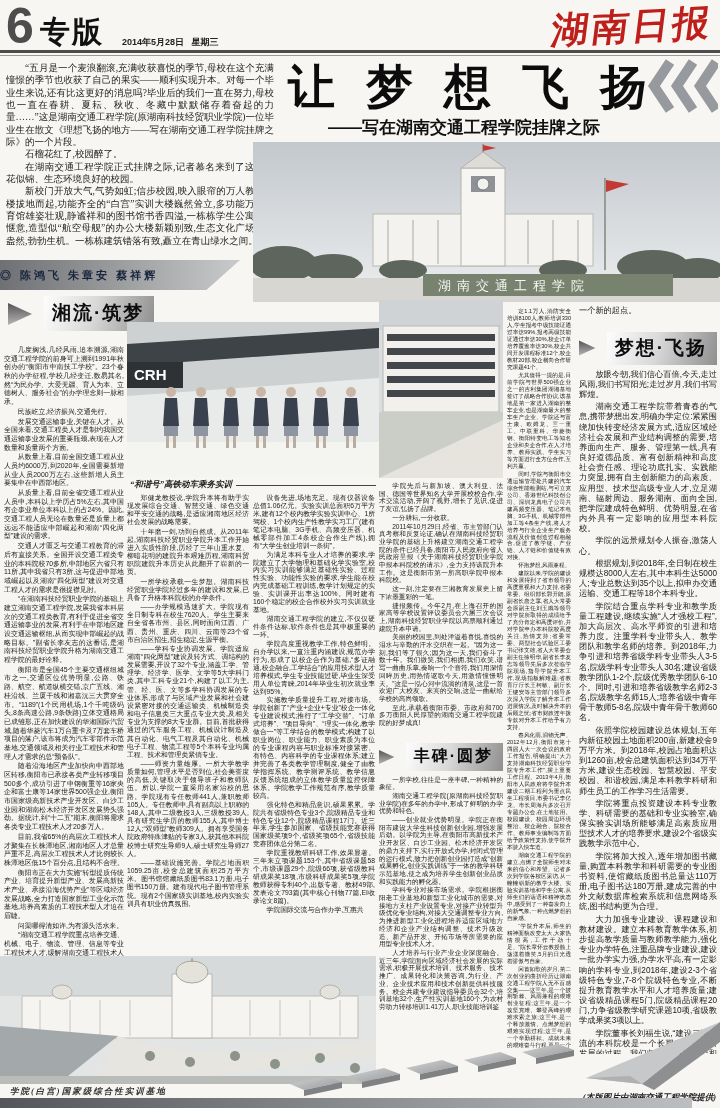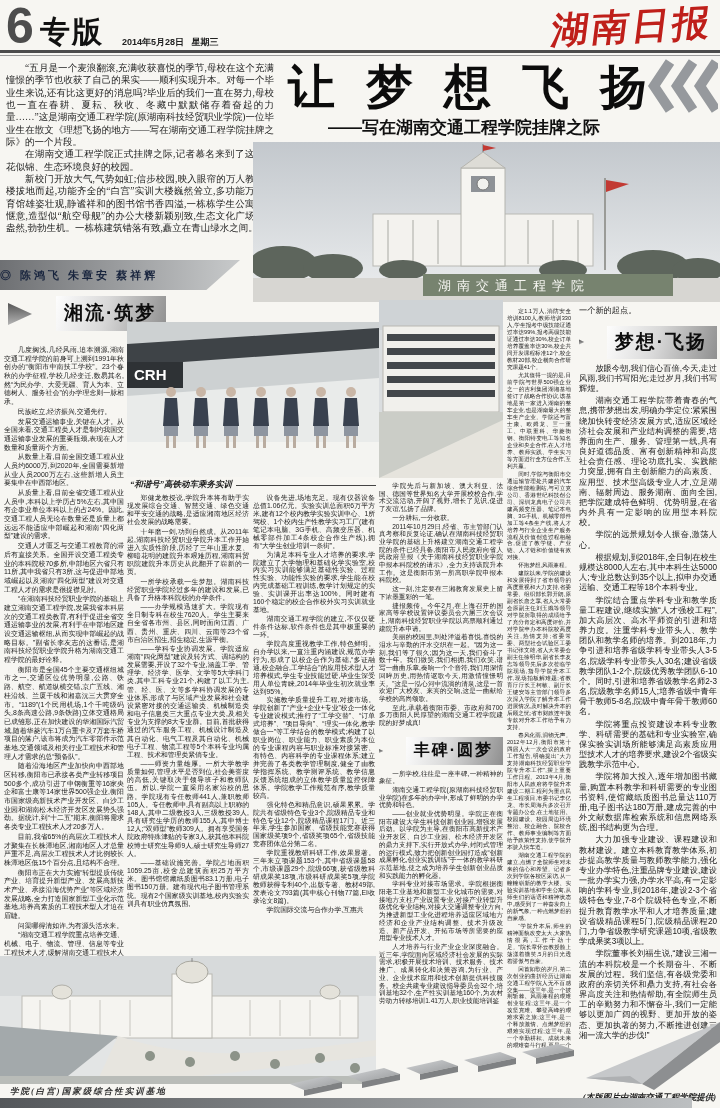--- a/index.html
+++ b/index.html
@@ -26,26 +26,26 @@
   
   .ph{position:absolute;overflow:hidden;background:#fde047;}
   .ph svg{display:block;}
   
   .byline{position:absolute;left:0;top:260px;width:240px;height:30px;
           background:linear-gradient(90deg,#6e7073,#c8cacb);
           clip-path:polygon(0 0,100% 0,86% 100%,0 100%);
           display:flex;align-items:center;font-size:11px;font-weight:700;color:#19253e;
           box-sizing:border-box;letter-spacing:3px;}
   
-  .sec{display:flex;align-items:center;gap:22px;}
+  .sec{display:flex;align-items:center;gap:10px;}
   .sec .box{background:linear-gradient(105deg,#fdfdfd 0%,#d9d9d9 45%,#8f8f8f 100%);
             padding:4px 10px 5px 8px;font-size:19px;font-weight:900;color:#0d0d0d;
             letter-spacing:2px;white-space:nowrap;}
   .sec-abs{position:absolute;}
-  .sec-flow{margin:10px 0 5px 0;}
+  .sec-flow{margin:16px 0 5px 0;}
   
   .col{position:absolute;overflow:hidden;text-align:justify;}
   .col p{margin:0 0 1px 0;text-indent:2em;}
   .c1{left:4px;top:346px;width:120px;height:610px;font-size:6.9px;line-height:1.26;}
   .c2{left:127px;top:494px;width:122px;height:464px;font-size:6.8px;line-height:1.2;}
   .c3{left:253px;top:494px;width:122px;height:458px;font-size:6.8px;line-height:1.17;}
   .c4{left:379px;top:482px;width:124px;height:580px;font-size:6.6px;line-height:1.17;}
   .c5{left:507px;top:308px;width:64px;height:740px;font-size:5.6px;line-height:1.25;}
   .c6{left:579px;top:306px;width:138px;height:748px;font-size:8.2px;line-height:1.24;}
   .c6 p{margin-bottom:2px;}
@@ -71,20 +71,21 @@
     <span>2014年5月28日</span>
     &nbsp;&nbsp;<span>星期三</span>
   </div>
   <div class="masthead">湖南日报</div>
   <div class="rule1"></div>
   <div class="rule2"></div>
 
   <div class="intro">
 
   <p>“五月是一个麦浪翻滚,充满收获喜悦的季节,母校在这个充满憧憬的季节也收获了自己的果实——顺利实现升本。对每一个毕业生来说,还有比这更好的消息吗?毕业后的我们一直在努力,母校也一直在春耕、夏耘、秋收、冬藏中默默储存着奋起的力量……”这是湖南交通工程学院(原湖南科技经贸职业学院)一位毕业生在散文《理想飞扬的地方——写在湖南交通工程学院挂牌之际》的一个片段。</p>
+      <p>石榴花红了,校园醉了。</p>
       <p>在湖南交通工程学院正式挂牌之际,记者慕名来到了这座繁花似锦、生态环境良好的校园。</p>
       <p>新校门开放大气,气势如虹;信步校园,映入眼帘的万人教学大楼拔地而起,功能齐全的“白宫”实训大楼巍然耸立,多功能万人体育馆雄姿壮观,静谧祥和的图书馆书香四溢,一栋栋学生公寓温馨惬意,造型似“航空母舰”的办公大楼新颖别致,生态文化广场绿意盎然,勃勃生机。一栋栋建筑错落有致,矗立在青山绿水之间。</p>
     </div>
 
   <div class="main-title">让 梦 想 飞 扬</div>
   <div class="sub-title">——写在湖南交通工程学院挂牌之际</div>
   <div class="chevrons">
     <svg width="76" height="56" viewBox="0 0 76 56">
       <g fill="none" stroke="#96999d" stroke-width="10">
         <path d="M28 4 L12 28 L28 52"></path>
@@ -322,20 +323,21 @@
           <polygon points="0,1 24,12 0,23" fill="url(#ag)"></polygon>
         </svg>
       <span class="box">梦想·飞扬</span>
     </div>
     <div>
         <p>放眼今朝,我们信心百倍,今天,走过风雨,我们书写阳光;走过岁月,我们书写辉煌。</p>
         <p>湖南交通工程学院带着青春的气息,携带梦想出发,明确办学定位:紧紧围绕加快转变经济发展方式,适应区域经济社会发展和产业结构调整的需要,培养面向生产、服务、管理第一线,具有良好道德品质、富有创新精神和高度社会责任感、理论功底扎实、实践能力突显,拥有自主创新能力的高素质、应用型、技术型高级专业人才,立足湖南、辐射周边、服务湖南、面向全国,把学院建成特色鲜明、优势明显,在省内外具有一定影响的应用型本科院校。</p>
         <p>学院的远景规划令人振奋,激荡人心。</p>
         <p>根据规划,到2018年,全日制在校生规模达8000人左右,其中本科生达5000人;专业总数达到35个以上,拟申办交通运输、交通工程等18个本科专业。</p>
         <p>学院结合重点学科专业和教学质量工程建设,继续实施“人才强校工程”,加大高层次、高水平师资的引进和培养力度。注重学科专业带头人、教学团队和教学名师的培养。到2018年,力争引进和培养省级学科专业带头人3-5名,院级学科专业带头人30名;建设省级教学团队1-2个,院级优秀教学团队6-10个。同时,引进和培养省级教学名师2-3名,院级教学名师15人;培养省级中青年骨干教师5-8名,院级中青年骨干教师60名。</p>
+        <p>依照学院校园建设总体规划,五年内新征校园土地面积200亩,新建校舍9万平方米。到2018年,校园占地面积达到1260亩,校舍总建筑面积达到34万平方米,建设生态校园、智慧校园、平安校园、和谐校园,满足本科教学科研和师生员工的工作学习生活需要。</p>
         <p>学院将重点投资建设本科专业教学、科研需要的基础和专业实验室,确保实验实训场所能够满足高素质应用型技术人才的培养要求,建设2个省级实践教学示范中心。</p>
         <p>学院将加大投入,逐年增加图书藏量,购置本科教学和科研需要的专业图书资料,使馆藏纸质图书总量达110万册,电子图书达180万册,建成完善的中外文献数据库检索系统和信息网络系统,图书结构更为合理。</p>
         <p>大力加强专业建设、课程建设和教材建设。建立本科教育教学体系,初步提高教学质量与教师教学能力,强化专业办学特色,注重品牌专业建设,建设一批办学实力强,办学水平高,有一定影响的学科专业,到2018年,建设2-3个省级特色专业,7-8个院级特色专业,不断提升教育教学水平和人才培养质量;建设省级精品课程5门,院级精品课程20门,力争省级教学研究课题10项,省级教学成果奖3项以上。</p>
         <p>学院董事长刘福生说,“建设三湘一流的本科院校是一个长期奋斗、不断发展的过程。我们坚信,有各级党委和政府的亲切关怀和鼎力支持,有社会各界高度关注和热情帮助,有全院师生员工的辛勤努力和不懈奋斗,我们一定能够以更加广阔的视野、更加开放的姿态、更加执著的努力,不断推进创建三湘一流大学的步伐!”</p>
       </div>
   </div>
 
   <div class="ph" style="left:0px;top:956px;width:376px;height:128px;">
     <svg width="376" height="128" viewBox="0 0 376 128">
       <rect width="376" height="128" fill="#e3e5e5"></rect>

